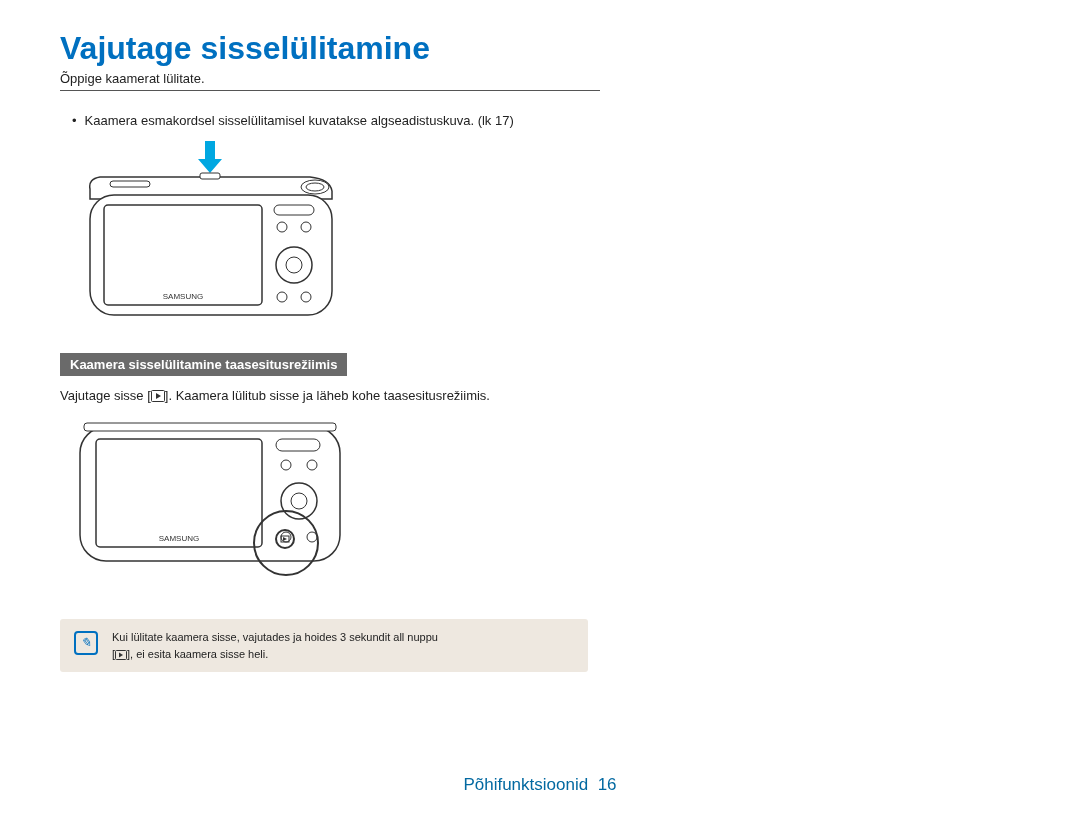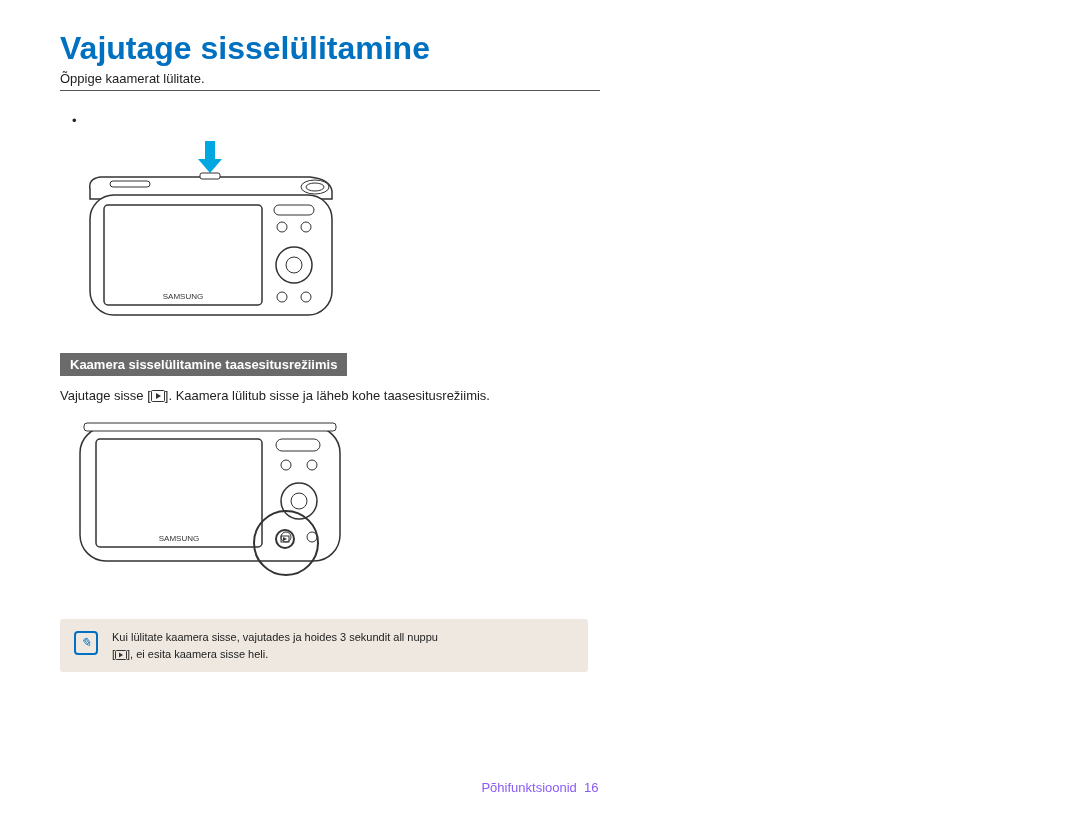--- a/index.html
+++ b/index.html
@@ -79,22 +79,22 @@
     font-style: italic;
     flex-shrink: 0;
     margin-top: 2px;
   }
   .footer {
     position: absolute;
     bottom: 20px;
     left: 0;
     right: 0;
     text-align: center;
-    font-size: 13px;
-    color: #8b5cf6;
+    font-size: 17px;
+    color: #0369a1;
   }
   .camera-figure {
     margin: 8px 0 12px 0;
   }
   .play-glyph {
     display: inline-block;
     vertical-align: -2px;
   }
   .col {
     width: 540px;
@@ -106,20 +106,21 @@
 </head>
 <body>
 
 <div class="col">
   <h1>Vajutage sisselülitamine</h1>
   <p class="subtitle">Õppige kaamerat lülitate.</p>
   <hr class="rule">
 
   <div class="bullet">
     <span class="dot">•</span>
+    <span>Kaamera esmakordsel sisselülitamisel kuvatakse algseadistuskuva. (lk 17)</span>
   </div>
 
   <div class="camera-figure">
     <svg width="300" height="190" viewBox="0 0 300 190">
 
       <path class="arrow" d="M145 2 L155 2 L155 20 L162 20 L150 34 L138 20 L145 20 Z"></path>
 
       <path d="M30 50 Q28 40 40 38 L250 38 Q270 40 272 52 L272 60 L30 60 Z" fill="#fff" stroke="#333" stroke-width="1.5"></path>
       <rect x="140" y="34" width="20" height="6" rx="2" fill="#fff" stroke="#333"></rect>
       <ellipse cx="255" cy="48" rx="14" ry="7" fill="#fff" stroke="#333"></ellipse>

